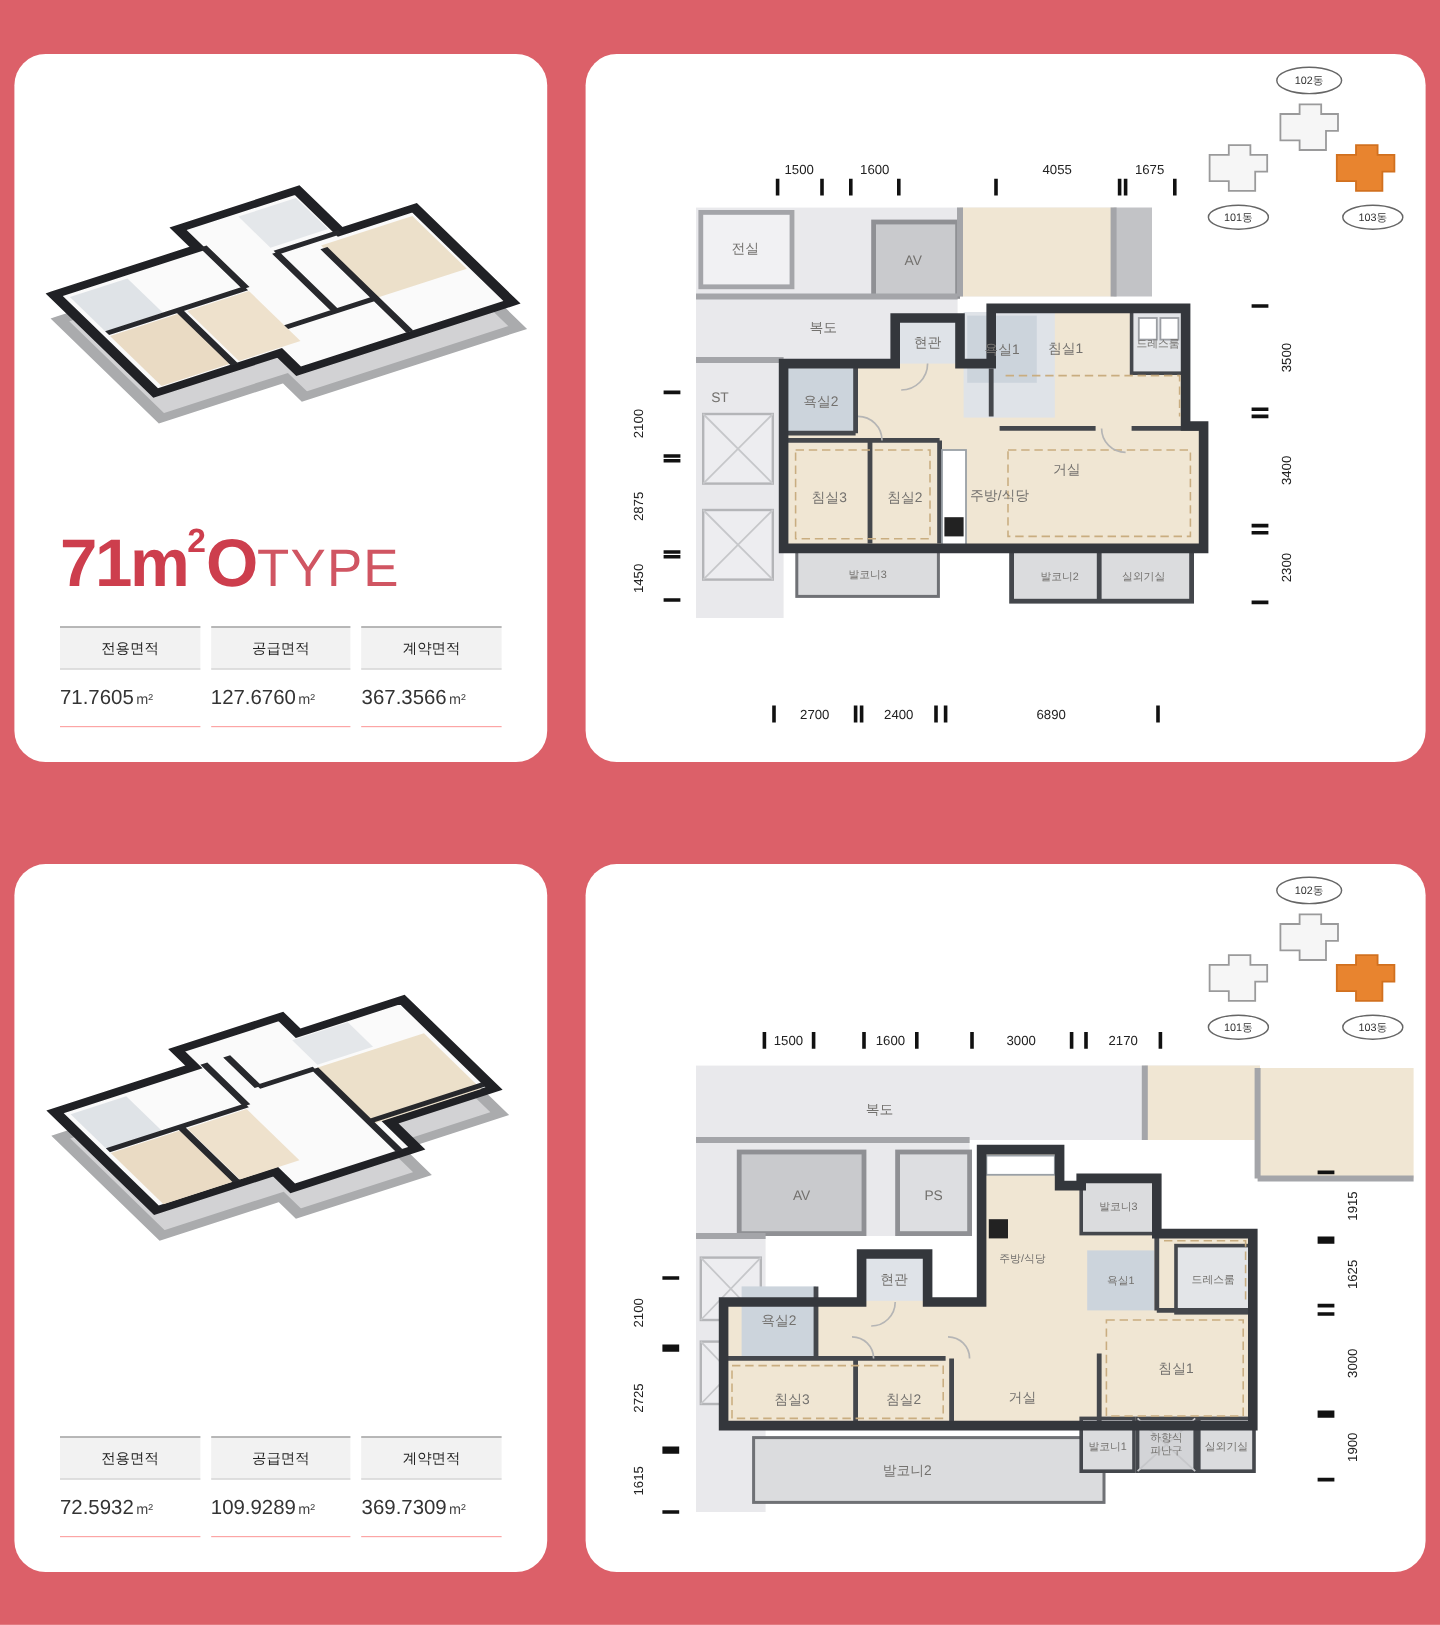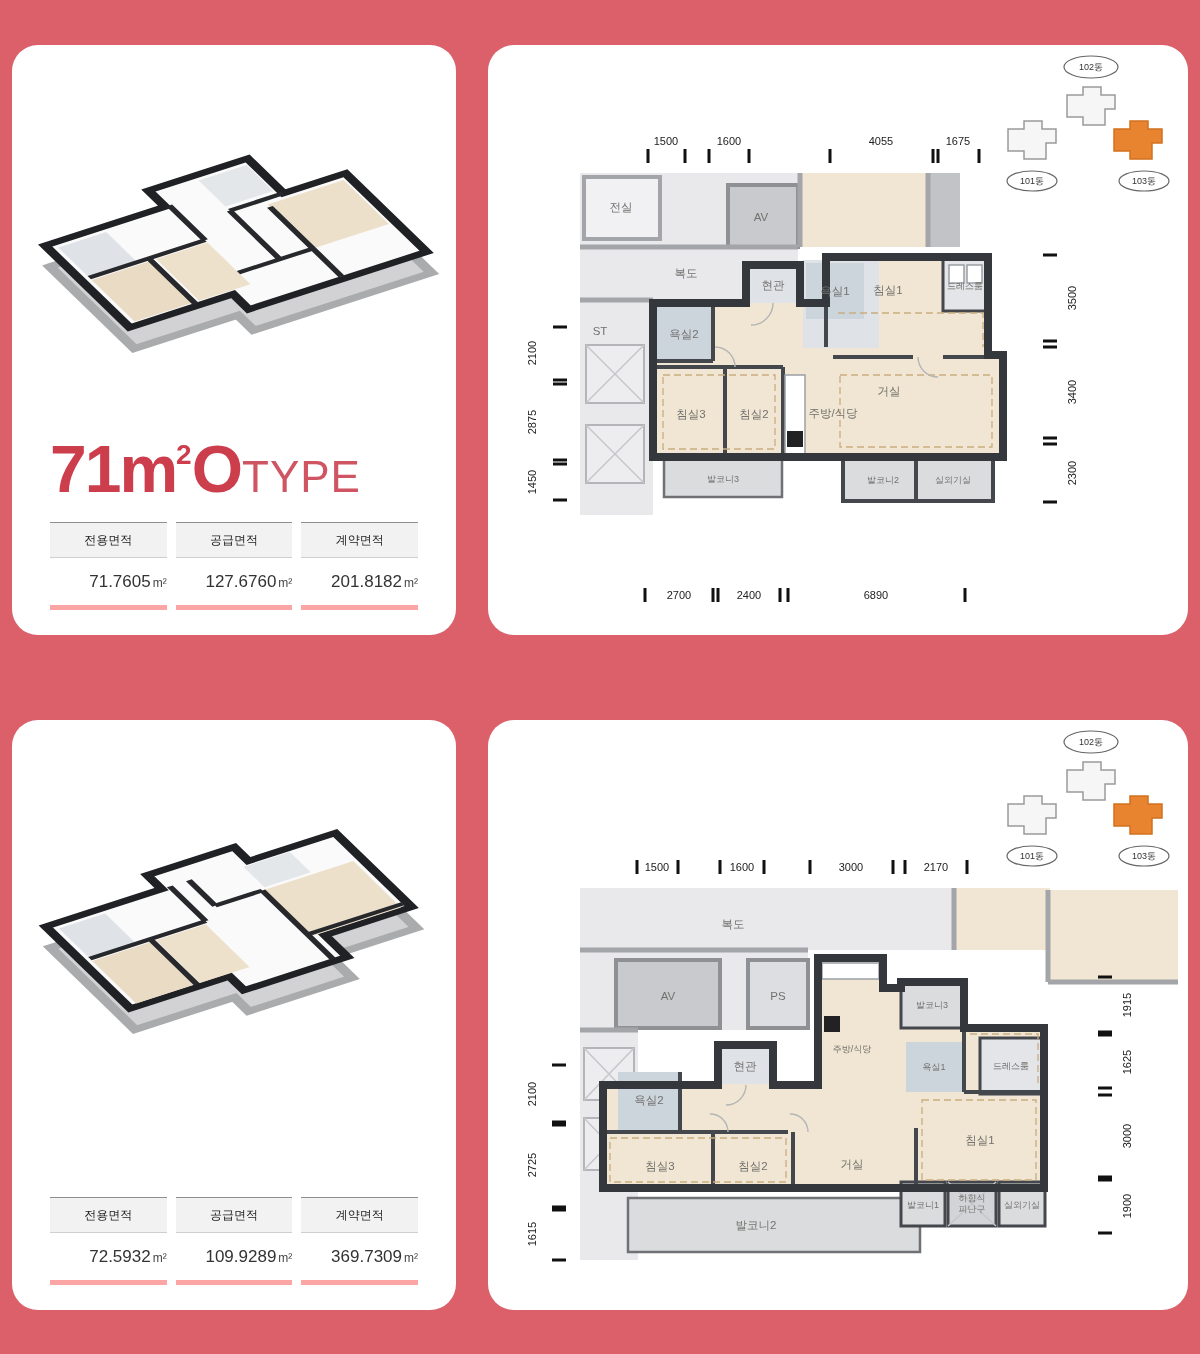--- a/index.html
+++ b/index.html
@@ -5,31 +5,31 @@
   html,body{margin:0;padding:0;}
   .page{position:relative;width:1200px;height:1354px;background:#dc6069;overflow:hidden;
         font-family:"Liberation Sans",sans-serif;}
   .card{position:absolute;background:#ffffff;border-radius:26px;}
   .info-card{left:12px;width:444px;height:590px;}
   .plan-card{left:488px;width:700px;height:590px;}
 
   .iso{position:absolute;left:10px;top:28px;width:424px;height:340px;}
 
   .type-title{position:absolute;left:38px;top:388px;margin:0;line-height:72px;white-space:nowrap;}
-  .t-num{font-weight:700;color:#cd3e4d;font-size:66px;letter-spacing:-2px;}
+  .t-num{font-weight:700;color:#cd3e4d;font-size:56px;letter-spacing:-2px;}
   .t-sup{font-weight:700;color:#cd3e4d;font-size:28px;position:relative;top:-28px;}
   .t-type{font-weight:400;color:#d05562;font-size:44px;margin-left:1px;letter-spacing:1px;}
 
   .area-table{position:absolute;left:38px;right:38px;top:477px;display:flex;gap:9px;}
   .area-col{flex:1;}
   .area-head{height:34px;line-height:34px;text-align:center;background:#f2f2f2;
              border-top:1px solid #8f8f8f;border-bottom:1px solid #cfcfcf;
              font-size:12px;color:#222;}
-  .area-val{height:47px;line-height:47px;text-align:right;font-size:17px;color:#333;
-            border-bottom:5px solid #fca5a5;}
+  .area-val{height:47px;line-height:47px;text-align:left;font-size:17px;color:#333;
+            border-bottom:1px solid #fca5a5;}
   .area-unit{font-size:12px;margin-left:2px;color:#444;}
 
   
   svg text{font-family:"Liberation Sans",sans-serif;}
   .common{fill:#e9e9ec;}
   .groom{fill:#c9cacd;stroke:#8f9094;stroke-width:4;}
   .floor{fill:#f0e6d3;}
   .wet{fill:#ccd4dc;}
   .wet2{fill:#dfe3e8;}
   .balc{fill:#dbdcde;}
@@ -79,21 +79,21 @@
       <div class="area-col">
         <div class="area-head">전용면적</div>
         <div class="area-val"><span>71.7605</span><span class="area-unit">m²</span></div>
       </div>
       <div class="area-col">
         <div class="area-head">공급면적</div>
         <div class="area-val"><span>127.6760</span><span class="area-unit">m²</span></div>
       </div>
       <div class="area-col">
         <div class="area-head">계약면적</div>
-        <div class="area-val"><span>201.8182</span><span class="area-unit">m²</span></div>
+        <div class="area-val"><span>367.3566</span><span class="area-unit">m²</span></div>
       </div>
     </div>
   </section>
 
   <section class="card plan-card" style="top:45px;">
     <svg viewBox="0 0 700 590" width="700" height="590">
 
       <g>
         <rect x="92" y="128" width="380" height="74" class="common"></rect>
         <rect x="92" y="202" width="218" height="53" class="common"></rect>

